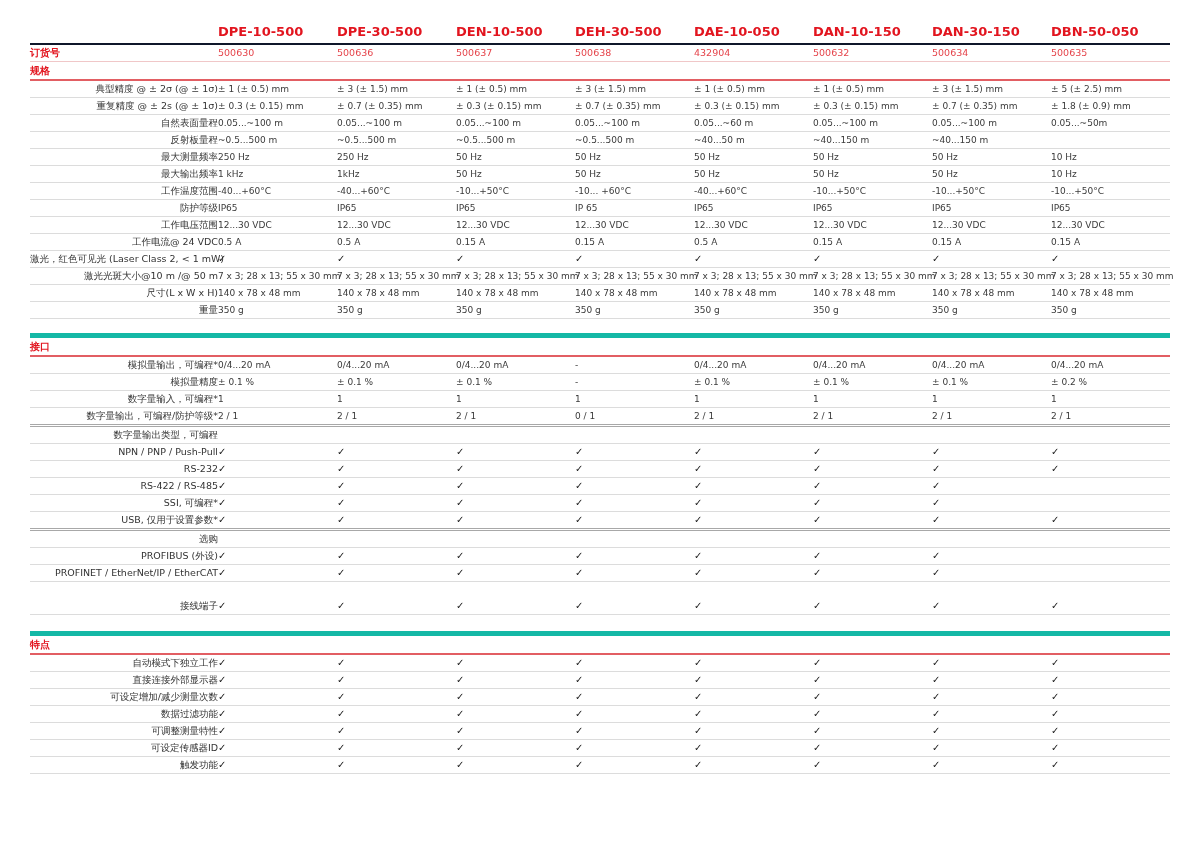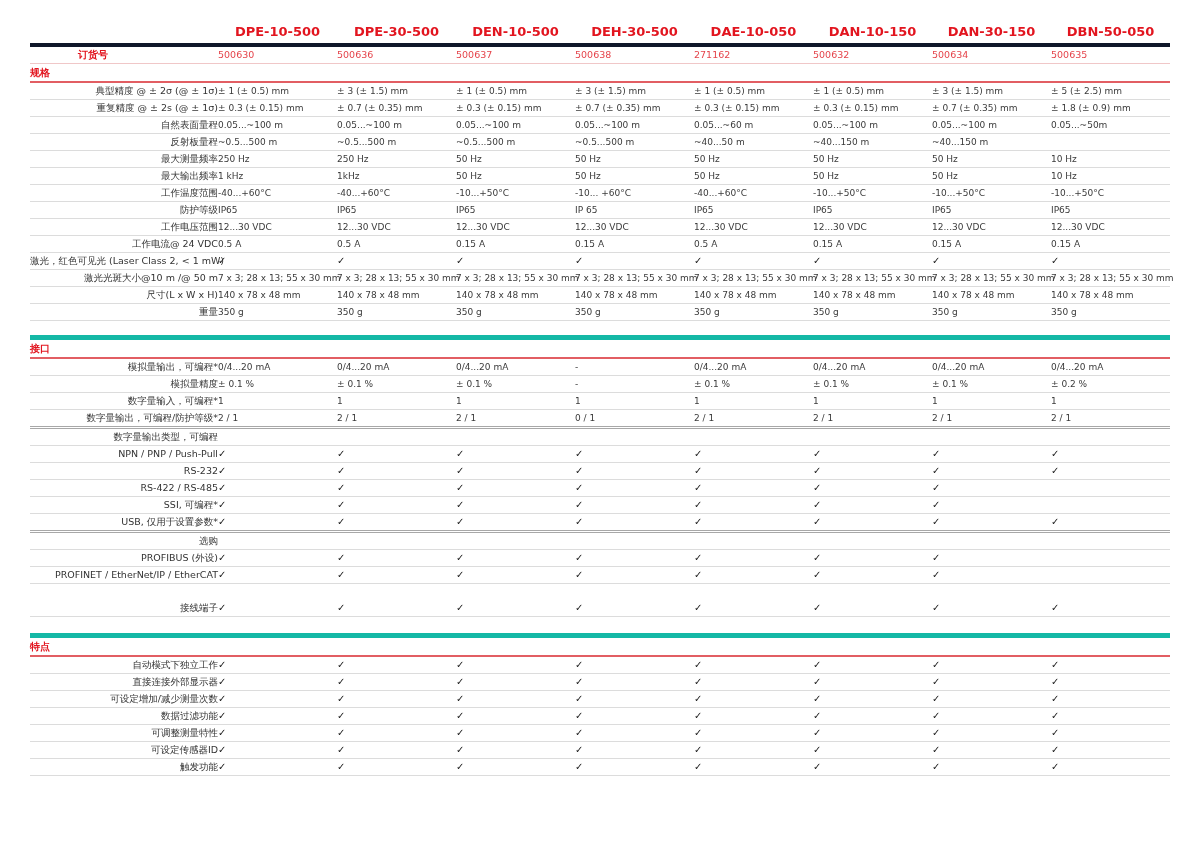--- a/index.html
+++ b/index.html
@@ -31,38 +31,36 @@
   }
   .cell {
     font-size: 9px;
     line-height: 16px;
     height: 16px;
     white-space: nowrap;
     overflow: visible;
   }
   
   .products-row {
-    border-bottom: 4px solid #0f172a;
+    border-bottom: 2px solid #0f172a;
     padding-bottom: 2px;
-    text-align: center;
   }
   .products-row .cell {
     color: #e2151f;
     font-weight: bold;
     font-size: 13px;
     line-height: 18px;
     height: 18px;
   }
   
   .order-row { border-bottom: 1px solid #f0c7c8; }
   .order-row .label-cell {
     color: #e2151f;
     font-weight: bold;
     font-size: 10px;
-    margin-left: 48px;
   }
   .order-row .value-cell {
     color: #e5444b;
     font-size: 9.5px;
   }
   
   .section-row {
     border-bottom: 2px solid #e25e63;
     border-top: 5px solid #14b8a6;
   }
@@ -98,21 +96,21 @@
         <div class="cell ">DAN-10-150</div>
         <div class="cell ">DAN-30-150</div>
         <div class="cell ">DBN-50-050</div>
       </div>
       <div class="grid-row order-row">
         <div class="cell label-cell">订货号</div>
         <div class="cell value-cell">500630</div>
         <div class="cell value-cell">500636</div>
         <div class="cell value-cell">500637</div>
         <div class="cell value-cell">500638</div>
-        <div class="cell value-cell">271162</div>
+        <div class="cell value-cell">432904</div>
         <div class="cell value-cell">500632</div>
         <div class="cell value-cell">500634</div>
         <div class="cell value-cell">500635</div>
       </div>
       <div class="grid-row section-row no-top">
         <div class="cell label-cell">规格</div>
         <div class="cell "></div>
         <div class="cell "></div>
         <div class="cell "></div>
         <div class="cell "></div>

